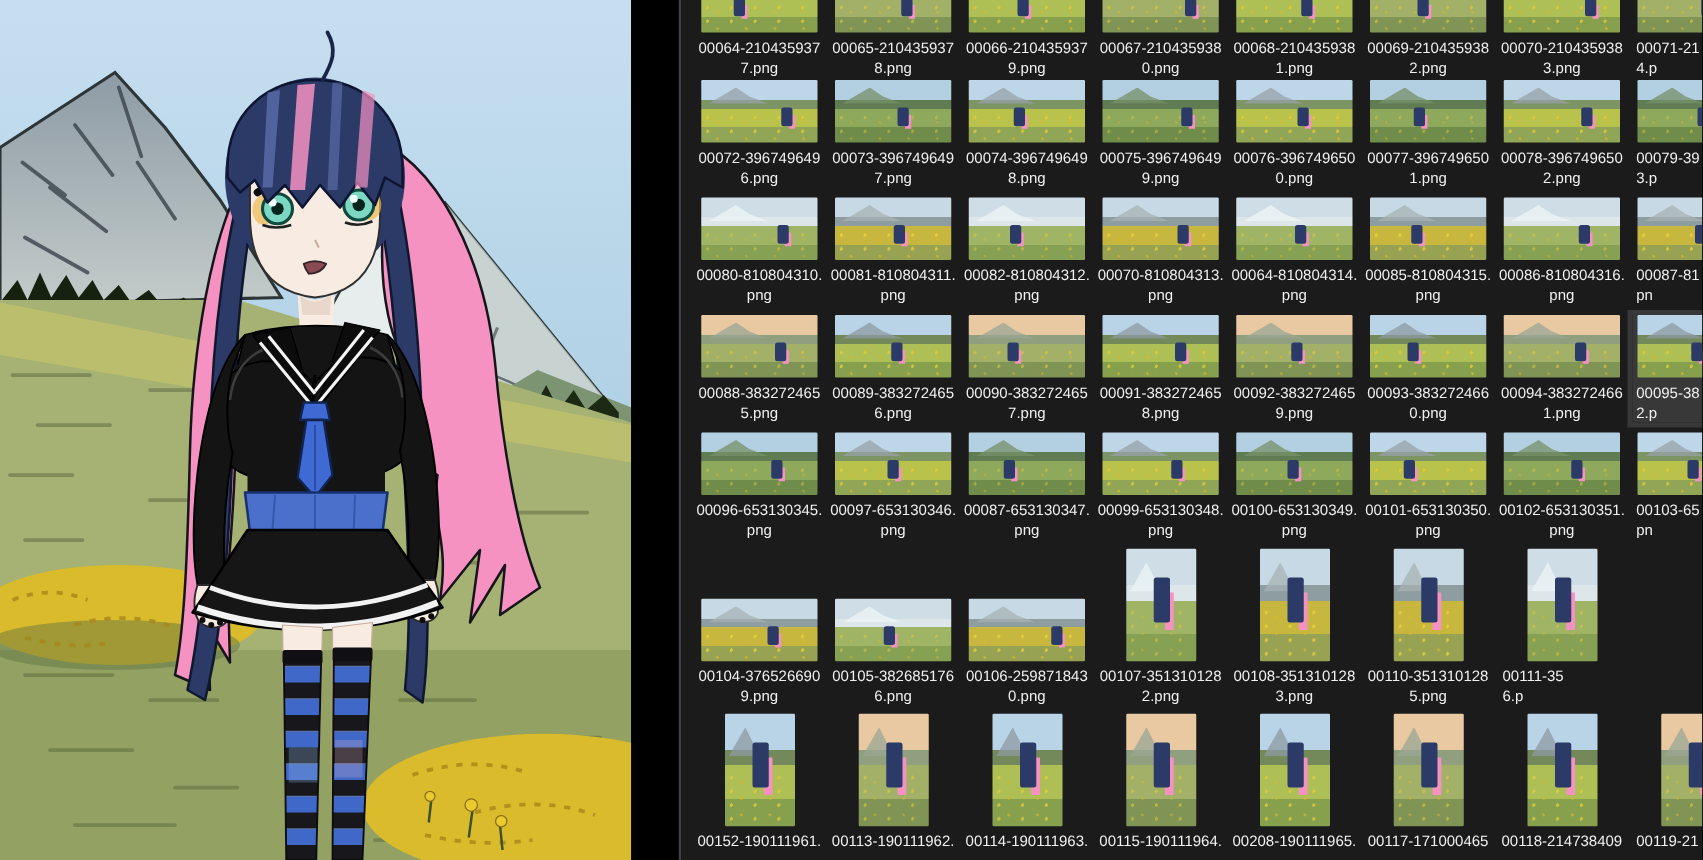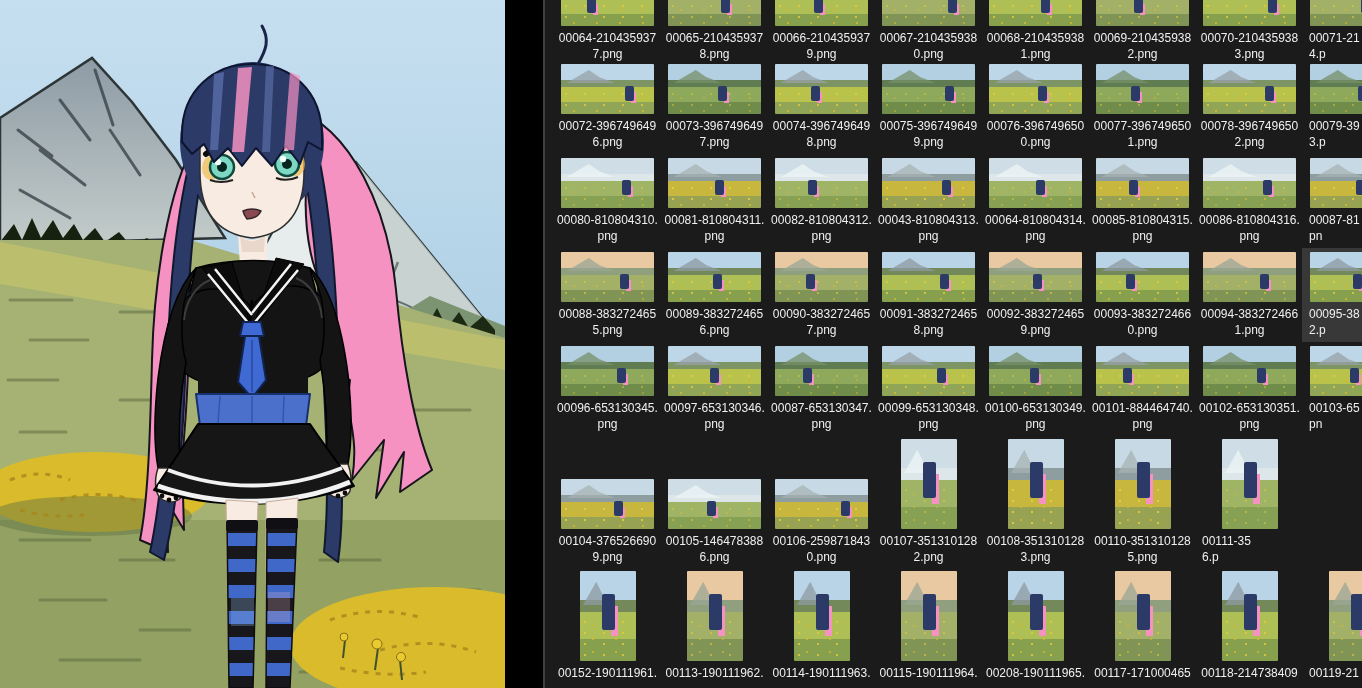--- a/index.html
+++ b/index.html
@@ -370,21 +370,21 @@
     <div class="label">
               <span class="l1">00082-810804312.</span>
               <span class="l2">png</span>
             </div>
   </div>
           <div class="tile landscape">
     <div class="thumb v1">
               <i class="fig" style="left: 65%;"></i>
             </div>
     <div class="label">
-              <span class="l1">00043-810804313.</span>
+              <span class="l1">00070-810804313.</span>
               <span class="l2">png</span>
             </div>
   </div>
           <div class="tile landscape">
     <div class="thumb v4">
               <i class="fig" style="left: 50%;"></i>
             </div>
     <div class="label">
               <span class="l1">00064-810804314.</span>
               <span class="l2">png</span>
@@ -536,21 +536,21 @@
     <div class="label">
               <span class="l1">00100-653130349.</span>
               <span class="l2">png</span>
             </div>
   </div>
           <div class="tile landscape">
     <div class="thumb v5">
               <i class="fig" style="left: 29%;"></i>
             </div>
     <div class="label">
-              <span class="l1">00101-884464740.</span>
+              <span class="l1">00101-653130350.</span>
               <span class="l2">png</span>
             </div>
   </div>
           <div class="tile landscape">
     <div class="thumb v2">
               <i class="fig" style="left: 58%;"></i>
             </div>
     <div class="label">
               <span class="l1">00102-653130351.</span>
               <span class="l2">png</span>
@@ -574,21 +574,21 @@
     <div class="label">
               <span class="l1">00104-376526690</span>
               <span class="l2">9.png</span>
             </div>
   </div>
           <div class="tile landscape">
     <div class="thumb v4">
               <i class="fig" style="left: 42%;"></i>
             </div>
     <div class="label">
-              <span class="l1">00105-146478388</span>
+              <span class="l1">00105-382685176</span>
               <span class="l2">6.png</span>
             </div>
   </div>
           <div class="tile landscape">
     <div class="thumb v1">
               <i class="fig" style="left: 71%;"></i>
             </div>
     <div class="label">
               <span class="l1">00106-259871843</span>
               <span class="l2">0.png</span>

